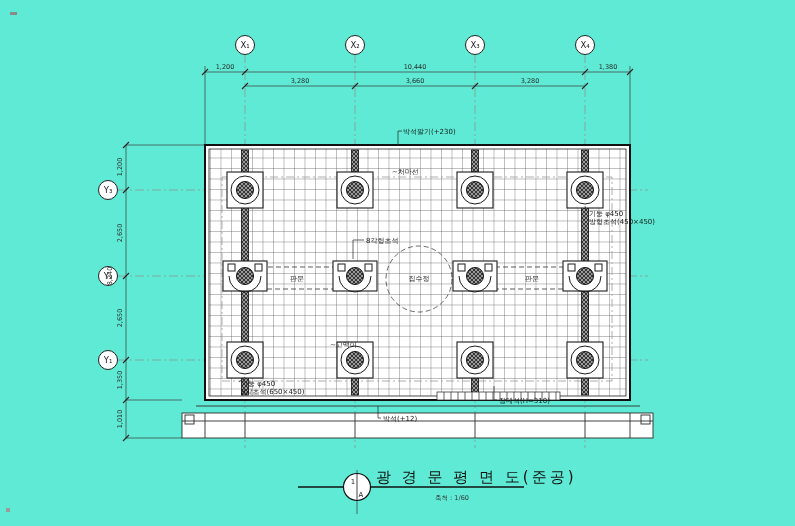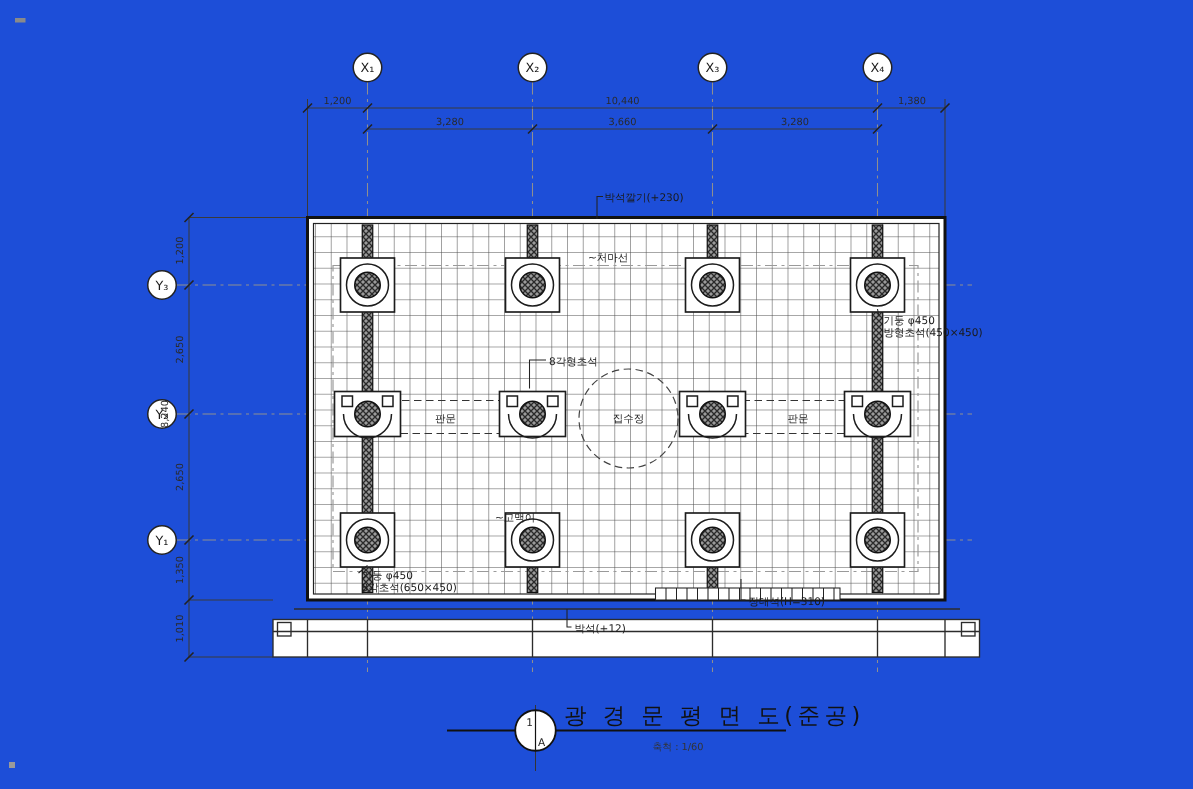--- a/index.html
+++ b/index.html
@@ -1,17 +1,17 @@
 <!DOCTYPE html>
 <html lang="ko"><head>
 <meta charset="utf-8">
 <style>
   html,body{margin:0;padding:0;background:#e8e8e8;}
   .sheet{
-    position:relative;width:795px;height:526px;background:#1d4ed8;
+    position:relative;width:795px;height:526px;background:#5eead4;
     font-family:"DejaVu Sans",sans-serif;overflow:hidden;
   }
   svg{display:block;}
   text{font-family:"DejaVu Sans",sans-serif;fill:#1f1f1f;}
   .dim{font-size:6.5px;fill:#2a2a2a;}
   .ann{font-size:7px;fill:#1a1a1a;}
   .bub{font-size:8.5px;fill:#1a1a1a;}
   .ttl{font-size:15px;letter-spacing:3px;fill:#111;}
   .scl{font-size:6.5px;fill:#333;}
   .mk{font-size:7px;fill:#222;}

